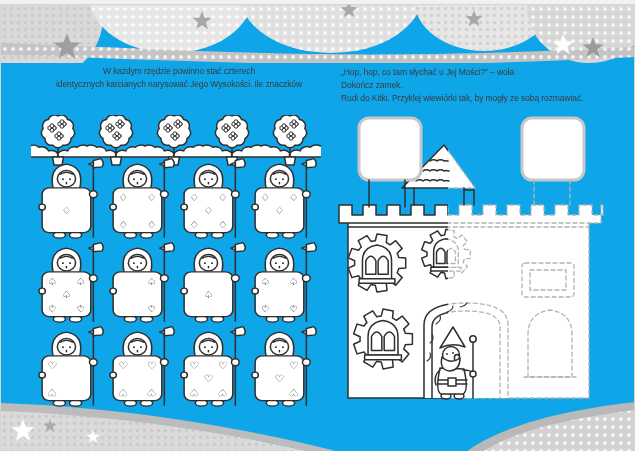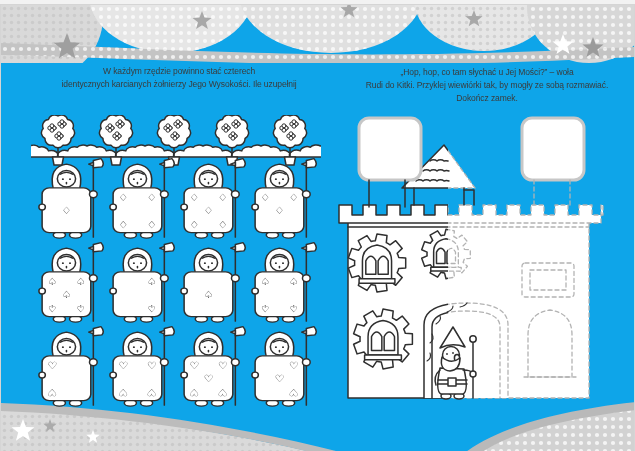--- a/index.html
+++ b/index.html
@@ -3,21 +3,21 @@
 <meta charset="utf-8">
 <style>
   html,body{margin:0;padding:0;background:#f2f2f2;font-family:"Liberation Sans",sans-serif;}
   .spread{position:relative;width:635px;height:451px;background:#0ea5e9;border:1px solid #d5d5d5;
           box-sizing:border-box;overflow:hidden;margin:4px auto;}
   .border-svg{position:absolute;left:0;}
   #top-border{top:0;}
   #bottom-border{bottom:0;}
   .instr{position:absolute;font-size:8.5px;line-height:1.52;color:#3b3b3b;letter-spacing:-0.1px;}
   .instr-left{left:34px;top:60px;width:288px;text-align:center;}
-  .instr-right{left:340px;top:61px;width:292px;text-align:center;}
+  .instr-right{left:340px;top:61px;width:292px;text-align:left;}
   #trees-svg{position:absolute;left:30px;top:110px;width:290px;height:52px;}
   #soldiers-grid{position:absolute;left:33px;top:150px;display:grid;grid-template-columns:repeat(4,71px);}
   #soldiers-grid svg{display:block;width:71px;height:84px;}
   #castle-svg{position:absolute;left:333px;top:106px;width:292px;height:307px;}
   .ink{stroke:var(--ink,#2f2f2f);fill:none;stroke-width:1.5;stroke-linecap:round;stroke-linejoin:round;}
   .trace{stroke:var(--trace,#b3b3b3);fill:none;stroke-width:1.3;stroke-dasharray:4 3;
          stroke-linecap:round;stroke-linejoin:round;}
   .ph{stroke:var(--ph,#c7c7c7);stroke-width:3;fill:#fff;}
 </style>
 </head>
@@ -82,21 +82,21 @@
     <g>
       <polygon fill="#ffffff" points="22.0,20.0 25.0,27.9 33.4,28.3 26.8,33.6 29.1,41.7 22.0,37.0 14.9,41.7 17.2,33.6 10.6,28.3 19.0,27.9"></polygon>
       <polygon fill="#ababab" points="49.0,20.0 50.7,24.6 55.7,24.8 51.8,27.9 53.1,32.7 49.0,29.9 44.9,32.7 46.2,27.9 42.3,24.8 47.3,24.6"></polygon>
       <polygon fill="#ffffff" points="92.0,31.0 93.7,35.6 98.7,35.8 94.8,38.9 96.1,43.7 92.0,40.9 87.9,43.7 89.2,38.9 85.3,35.8 90.3,35.6"></polygon>
     </g>
   </svg>
 
   <div class="page page-left">
     <div class="instr instr-left">
       <div>W każdym rzędzie powinno stać czterech</div>
-      <div>identycznych karcianych żołnierzy Jego Wysokości. Ile uzupełnij</div>
+      <div>identycznych karcianych narysować Jego Wysokości. Ile znaczków</div>
     </div>
     <svg id="trees-svg" viewBox="0 0 290 52">
         <g class="ink" stroke-width="1.3">
           <path d="M-30.0,42.0 A7,5 0 0 1 -20.5,35.9 A7,5 0 0 1 -11.0,32.2 A7,5 0 0 1 -1.5,31.0 A7,5 0 0 1 8.0,32.2 A7,5 0 0 1 17.5,35.9 A7,5 0 0 1 27.0,42.0" fill="#fff"></path>
           <path d="M27.0,42.0 A7,5 0 0 1 36.7,35.9 A7,5 0 0 1 46.3,32.2 A7,5 0 0 1 56.0,31.0 A7,5 0 0 1 65.7,32.2 A7,5 0 0 1 75.3,35.9 A7,5 0 0 1 85.0,42.0" fill="#fff"></path>
           <path d="M85.0,42.0 A7,5 0 0 1 94.7,35.9 A7,5 0 0 1 104.3,32.2 A7,5 0 0 1 114.0,31.0 A7,5 0 0 1 123.7,32.2 A7,5 0 0 1 133.3,35.9 A7,5 0 0 1 143.0,42.0" fill="#fff"></path>
           <path d="M143.0,42.0 A7,5 0 0 1 152.7,35.9 A7,5 0 0 1 162.3,32.2 A7,5 0 0 1 172.0,31.0 A7,5 0 0 1 181.7,32.2 A7,5 0 0 1 191.3,35.9 A7,5 0 0 1 201.0,42.0" fill="#fff"></path>
           <path d="M201.0,42.0 A7,5 0 0 1 210.7,35.9 A7,5 0 0 1 220.3,32.2 A7,5 0 0 1 230.0,31.0 A7,5 0 0 1 239.7,32.2 A7,5 0 0 1 249.3,35.9 A7,5 0 0 1 259.0,42.0" fill="#fff"></path>
           <path d="M259.0,42.0 A7,5 0 0 1 269.2,35.9 A7,5 0 0 1 279.3,32.2 A7,5 0 0 1 289.5,31.0 A7,5 0 0 1 299.7,32.2 A7,5 0 0 1 309.8,35.9 A7,5 0 0 1 320.0,42.0" fill="#fff"></path>
           <line x1="0" y1="42" x2="290" y2="42"></line>
@@ -432,22 +432,22 @@
             <text x="32" y="61" font-size="11" text-anchor="middle" dominant-baseline="central" fill="#2f2f2f" stroke="none" font-family="&quot;DejaVu Sans&quot;, sans-serif">♡</text>
             <text x="46" y="76" font-size="11" text-anchor="middle" dominant-baseline="central" fill="#2f2f2f" stroke="none" font-family="&quot;DejaVu Sans&quot;, sans-serif" transform="rotate(180 46 76)">♡</text>
           </g>
         </svg>
       </div>
   </div>
 
   <div class="page page-right">
     <div class="instr instr-right">
       <div>„Hop, hop, co tam słychać u Jej Mości?” – woła</div>
+      <div>Dokończ zamek.</div>
       <div>Rudi do Kitki. Przyklej wiewiórki tak, by mogły ze sobą rozmawiać.</div>
-      <div>Dokończ zamek.</div>
     </div>
     <svg id="castle-svg" viewBox="0 0 292 307">
         <defs>
           <clipPath id="clipL">
             <rect x="0" y="0" width="114" height="307"></rect>
           </clipPath>
           <clipPath id="clipR">
             <rect x="114" y="0" width="178" height="307"></rect>
           </clipPath>
         </defs>

